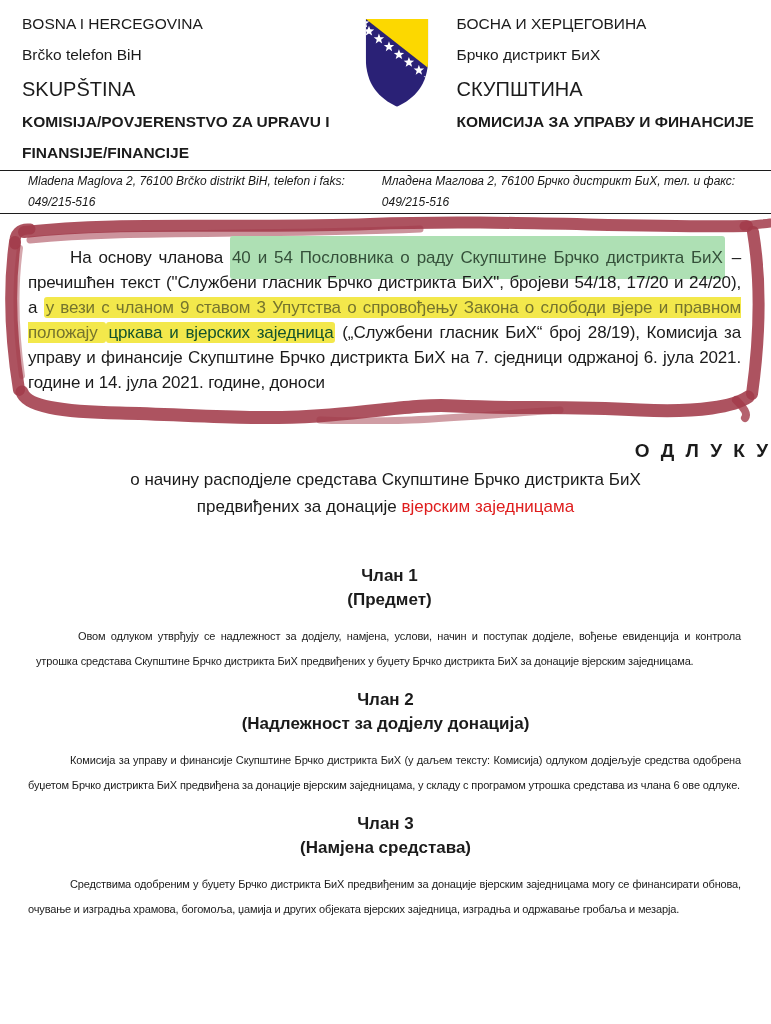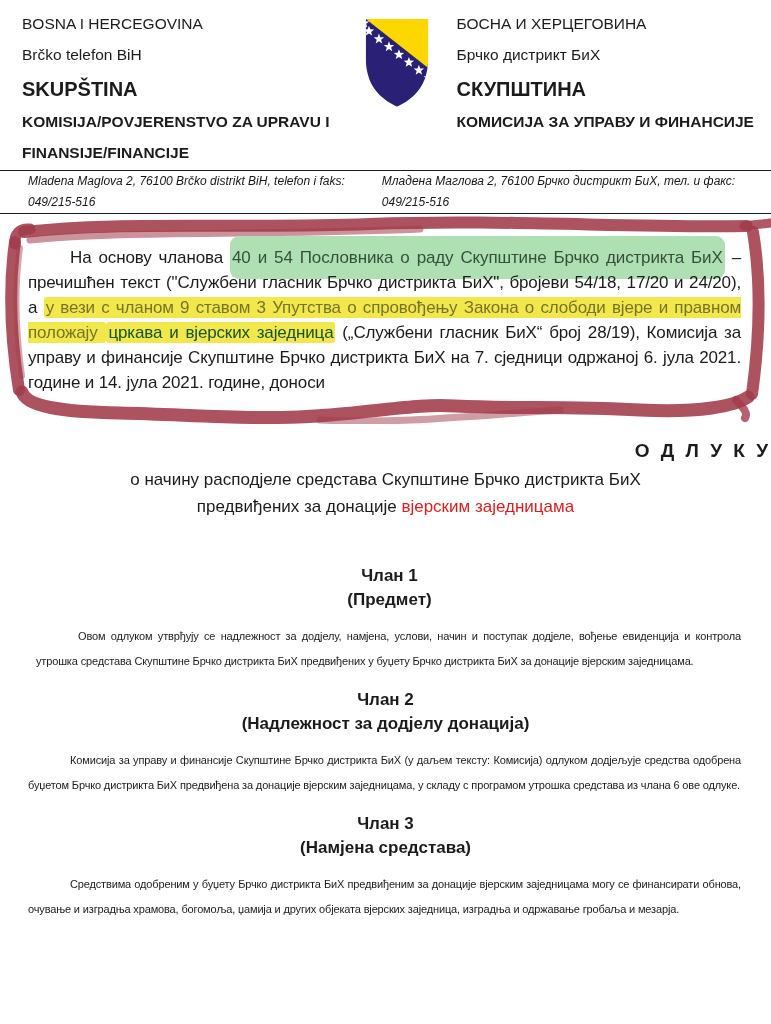--- a/index.html
+++ b/index.html
@@ -20,21 +20,21 @@
     display: grid;
     grid-template-columns: 1fr 120px 1fr;
     align-items: start;
     text-align: left;
     padding-top: 6px;
     padding-left: 22px;
   }
   .org-block { padding-top: 2px; }
   .org-country  { font-size: 15.5px; line-height: 22px; margin-top: 5px; }
   .org-district { font-size: 15.5px; line-height: 22px; margin-top: 9px; }
-  .org-assembly { font-size: 20px; font-weight: bold; line-height: 26px; margin-top: 10px; }
+  .org-assembly { font-size: 20px; font-weight: normal; line-height: 26px; margin-top: 10px; }
   .org-committee{ font-size: 15.5px; font-weight: bold; line-height: 22px; margin-top: 9px; }
   .crest-wrap { display: flex; justify-content: center; padding-top: 4px; }
 
   
   .rule { border-top: 1.6px solid #1c1c1c; margin-top: 6px; }
   .contact-row {
     display: flex; justify-content: space-between;
     font-style: italic; font-size: 12px; line-height: 21px;
     padding: 0 2px 0 28px; color: #161616;
   }
@@ -51,21 +51,21 @@
     width: 100%; height: 100%;
     pointer-events: none;
   }
   .preamble-text {
     position: relative;
     font-size: 17px; line-height: 25px;
     text-align: justify; text-indent: 42px;
     letter-spacing: -0.15px;
     margin: 0;
   }
-  .hl-green  { background: #aee0b4; color: #35503a; border-radius: 9px; padding: 12px 2px; }
+  .hl-green  { background: #aee0b4; color: #35503a; border-radius: 3px; padding: 12px 2px; }
   .hl-yellow { background: #f3e84b; color: #75742e; border-radius: 3px; padding: 1px 2px; }
   .hl-yellow-red { background: #f3e84b; color: #14532d; border-radius: 3px; padding: 1px 2px; }
 
   
   .decision { text-align: center; margin-top: 12px; }
   .decision-title { font-weight: bold; font-size: 19px; letter-spacing: 3px; line-height: 30px; text-align: right; }
   .decision-sub { font-size: 17px; line-height: 27px; }
   .red-text { color: #df1d1d; }
 
   

